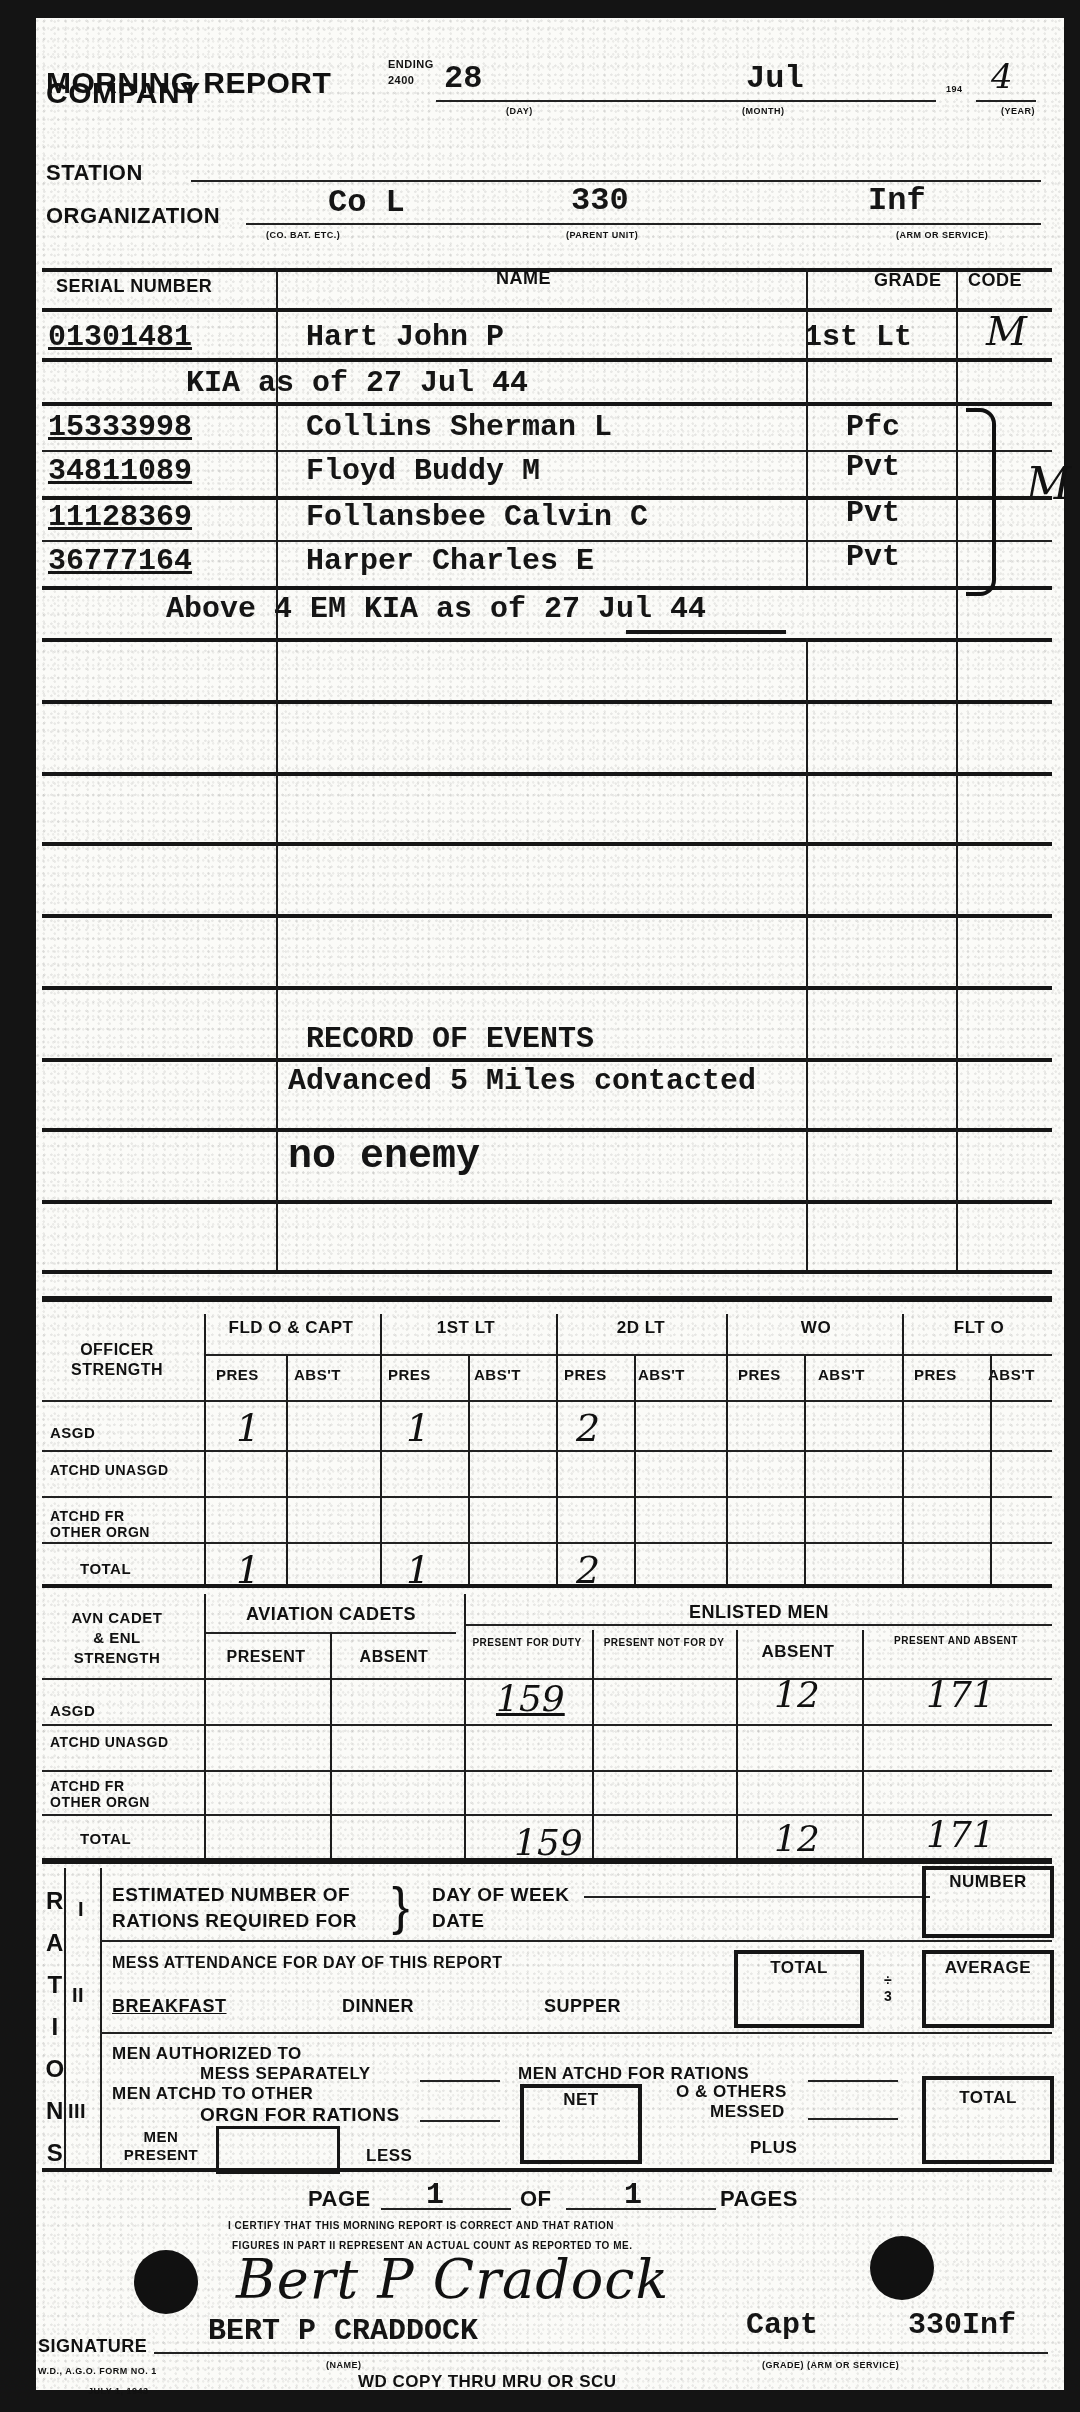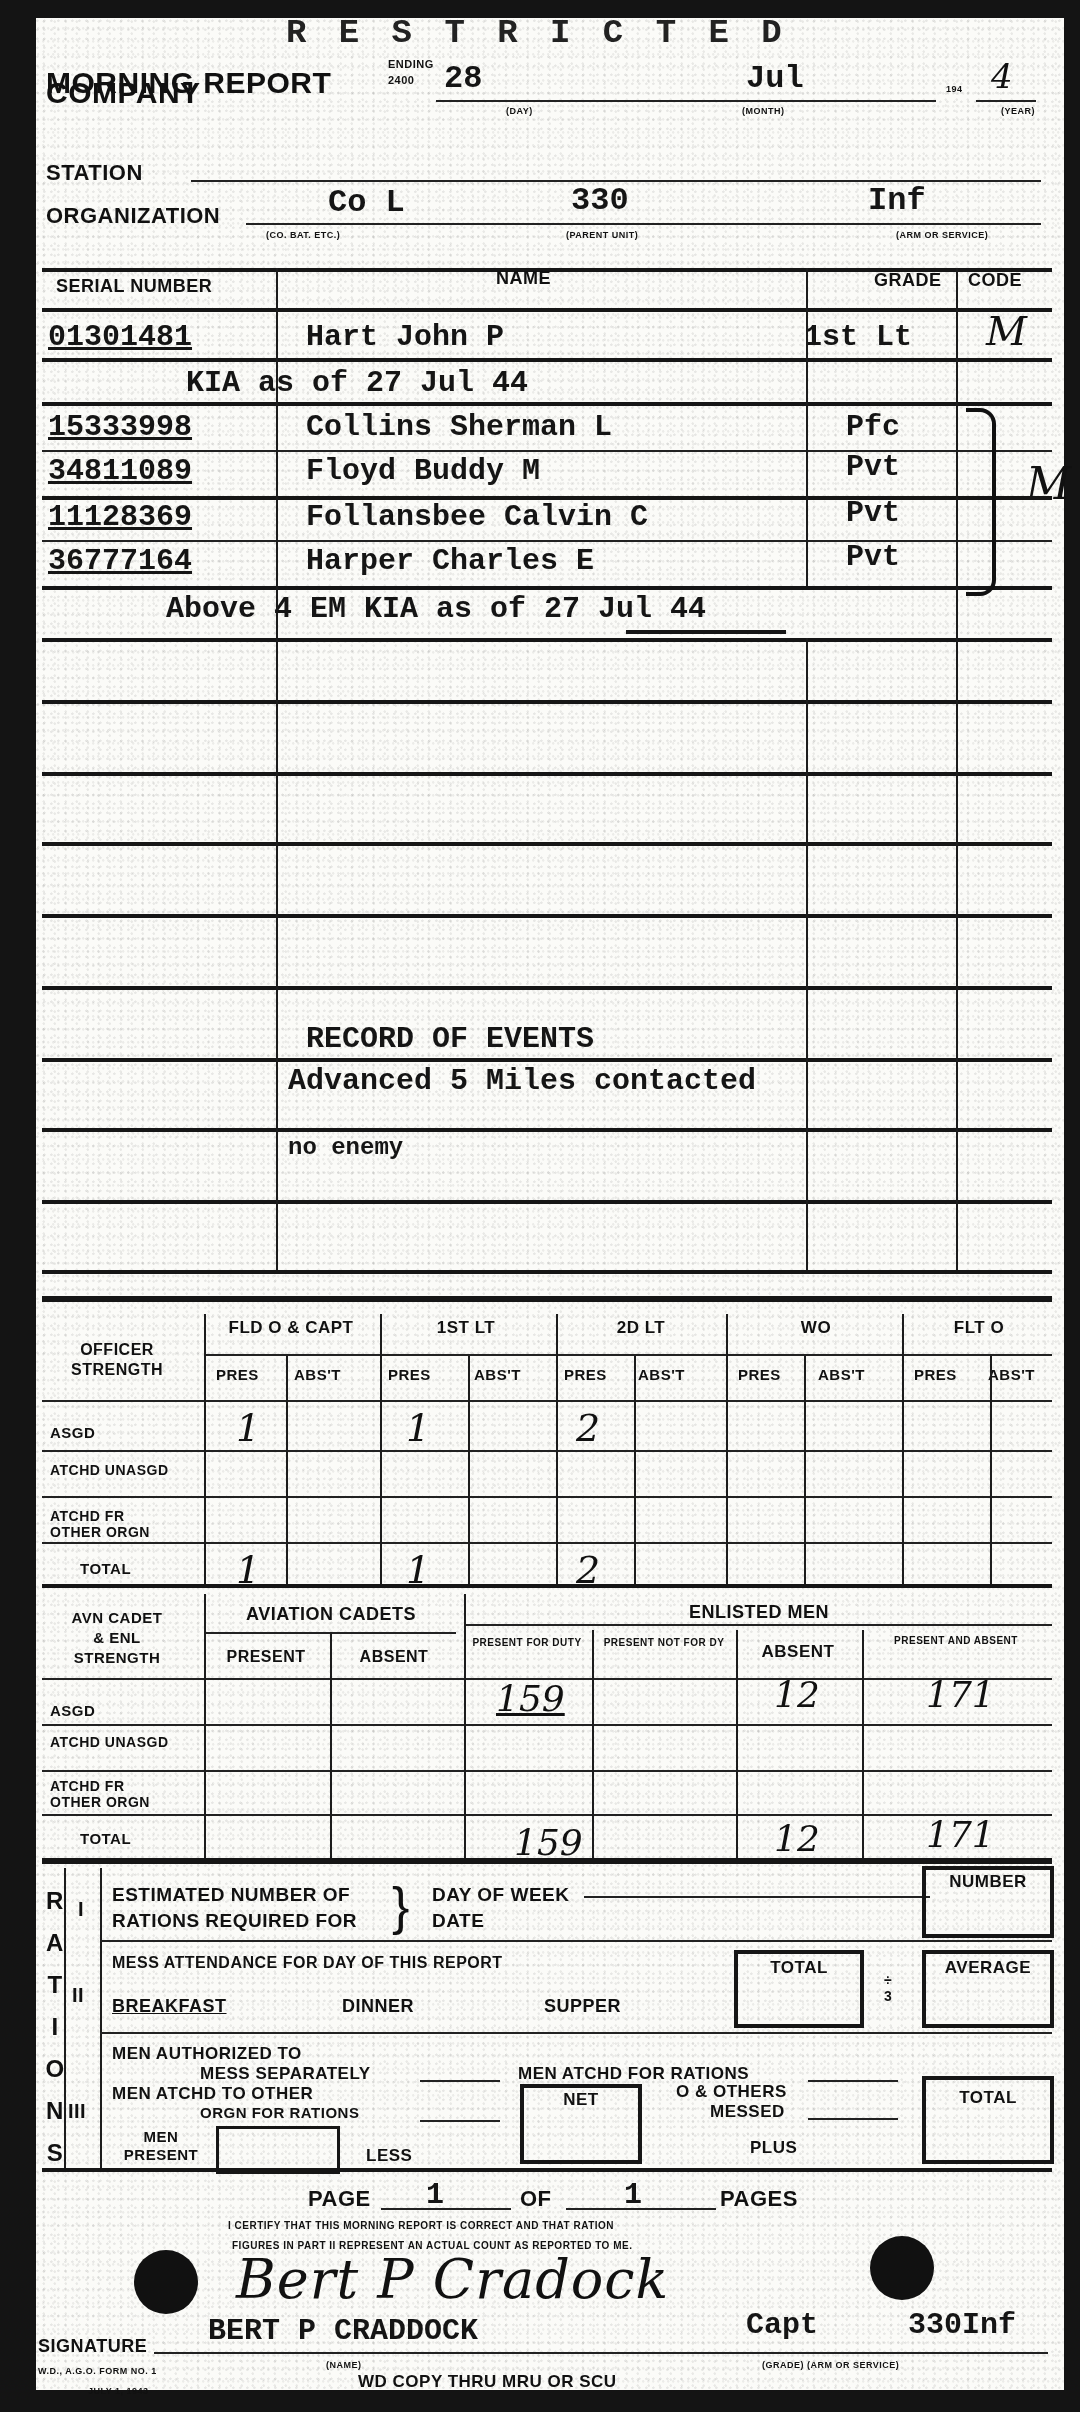--- a/index.html
+++ b/index.html
@@ -27,21 +27,20 @@
   .box { position:absolute; border:4px solid #161616; }
   .center { text-align:center; }
   .hole { position:absolute; width:64px; height:64px; border-radius:50%; background:#111; }
 </style>
 </head>
 <body>
 
 <div class="paper">
 
   <div class="abs lbl" style="left:10px;top:10px;font-size:30px;margin-top:48px;">COMPANY</div>
-  <div class="abs type" style="left:250px;top:-4px;font-size:34px;letter-spacing:6px;color:#222;">R E S T R I C T E D</div>
   <div class="abs lbl" style="left:10px;top:48px;font-size:30px;">MORNING REPORT</div>
   <div class="abs lbl tiny" style="left:352px;top:40px;font-size:11px;">ENDING</div>
   <div class="abs lbl tiny" style="left:352px;top:56px;font-size:11px;">2400</div>
   <div class="hthin" style="left:400px;top:82px;width:250px;"></div>
   <div class="abs type" style="left:408px;top:42px;font-size:32px;">28</div>
   <div class="abs type" style="left:710px;top:42px;font-size:32px;">Jul</div>
   <div class="hthin" style="left:650px;top:82px;width:250px;"></div>
   <div class="abs lbl tiny" style="left:910px;top:66px;">194</div>
   <div class="hthin" style="left:940px;top:82px;width:60px;"></div>
   <div class="abs hw" style="left:955px;top:38px;font-size:34px;">4</div>
@@ -121,21 +120,21 @@
     <div class="hline" style="left:6px;top:1110px;width:1010px;"></div>
     <div class="hline" style="left:6px;top:1182px;width:1010px;"></div>
     <div class="hline" style="left:6px;top:1252px;width:1010px;"></div>
     <div class="vline" style="left:240px;top:620px;height:632px;"></div>
     <div class="vline" style="left:770px;top:620px;height:632px;"></div>
     <div class="vline" style="left:920px;top:620px;height:632px;"></div>
   </div>
   <div>
     <div class="abs type" style="left:270px;top:1004px;font-size:30px;">RECORD OF EVENTS</div>
     <div class="abs type" style="left:252px;top:1046px;font-size:30px;">Advanced 5 Miles contacted</div>
-    <div class="abs type" style="left:252px;top:1116px;font-size:24px;text-align:right;">no enemy</div>
+    <div class="abs type" style="left:252px;top:1116px;font-size:40px;text-align:right;">no enemy</div>
   </div>
 
   <div>
     <div class="hline" style="left:6px;top:1278px;width:1010px;height:6px;"></div>
     <div class="abs lbl center" style="left:6px;top:1322px;width:150px;font-size:16px;line-height:20px;">
       <div>OFFICER</div>
       <div>STRENGTH</div>
     </div>
     <div class="abs lbl center" style="left:170px;top:1300px;width:170px;font-size:17px;">FLD O &amp; CAPT</div>
     <div class="abs lbl center" style="left:345px;top:1300px;width:170px;font-size:17px;">1ST LT</div>
@@ -265,21 +264,21 @@
     <div class="abs lbl center" style="left:886px;top:1940px;width:132px;font-size:17px;">AVERAGE</div>
     <div class="hthin" style="left:64px;top:2014px;width:952px;"></div>
 
     <div class="abs lbl" style="left:32px;top:2082px;font-size:20px;">III</div>
     <div class="abs lbl" style="left:76px;top:2026px;font-size:17px;">MEN AUTHORIZED TO</div>
     <div class="abs lbl" style="left:164px;top:2046px;font-size:17px;">MESS SEPARATELY</div>
     <div class="hthin" style="left:384px;top:2062px;width:80px;"></div>
     <div class="abs lbl" style="left:482px;top:2046px;font-size:17px;">MEN ATCHD FOR RATIONS</div>
     <div class="hthin" style="left:772px;top:2062px;width:90px;"></div>
     <div class="abs lbl" style="left:76px;top:2066px;font-size:17px;">MEN ATCHD TO OTHER</div>
-    <div class="abs lbl" style="left:164px;top:2086px;font-size:15px;">ORGN FOR RATIONS</div>
+    <div class="abs lbl" style="left:164px;top:2086px;font-size:19px;">ORGN FOR RATIONS</div>
     <div class="hthin" style="left:384px;top:2102px;width:80px;"></div>
     <div class="box" style="left:484px;top:2066px;width:114px;height:72px;"></div>
     <div class="abs lbl center" style="left:484px;top:2072px;width:122px;font-size:17px;">NET</div>
     <div class="abs lbl" style="left:640px;top:2064px;font-size:17px;">O &amp; OTHERS</div>
     <div class="abs lbl" style="left:674px;top:2084px;font-size:17px;">MESSED</div>
     <div class="hthin" style="left:772px;top:2100px;width:90px;"></div>
     <div class="box" style="left:886px;top:2058px;width:124px;height:80px;"></div>
     <div class="abs lbl center" style="left:886px;top:2070px;width:132px;font-size:17px;">TOTAL</div>
     <div class="abs lbl center" style="left:70px;top:2110px;width:110px;font-size:15px;line-height:18px;">
       <div>MEN</div>

